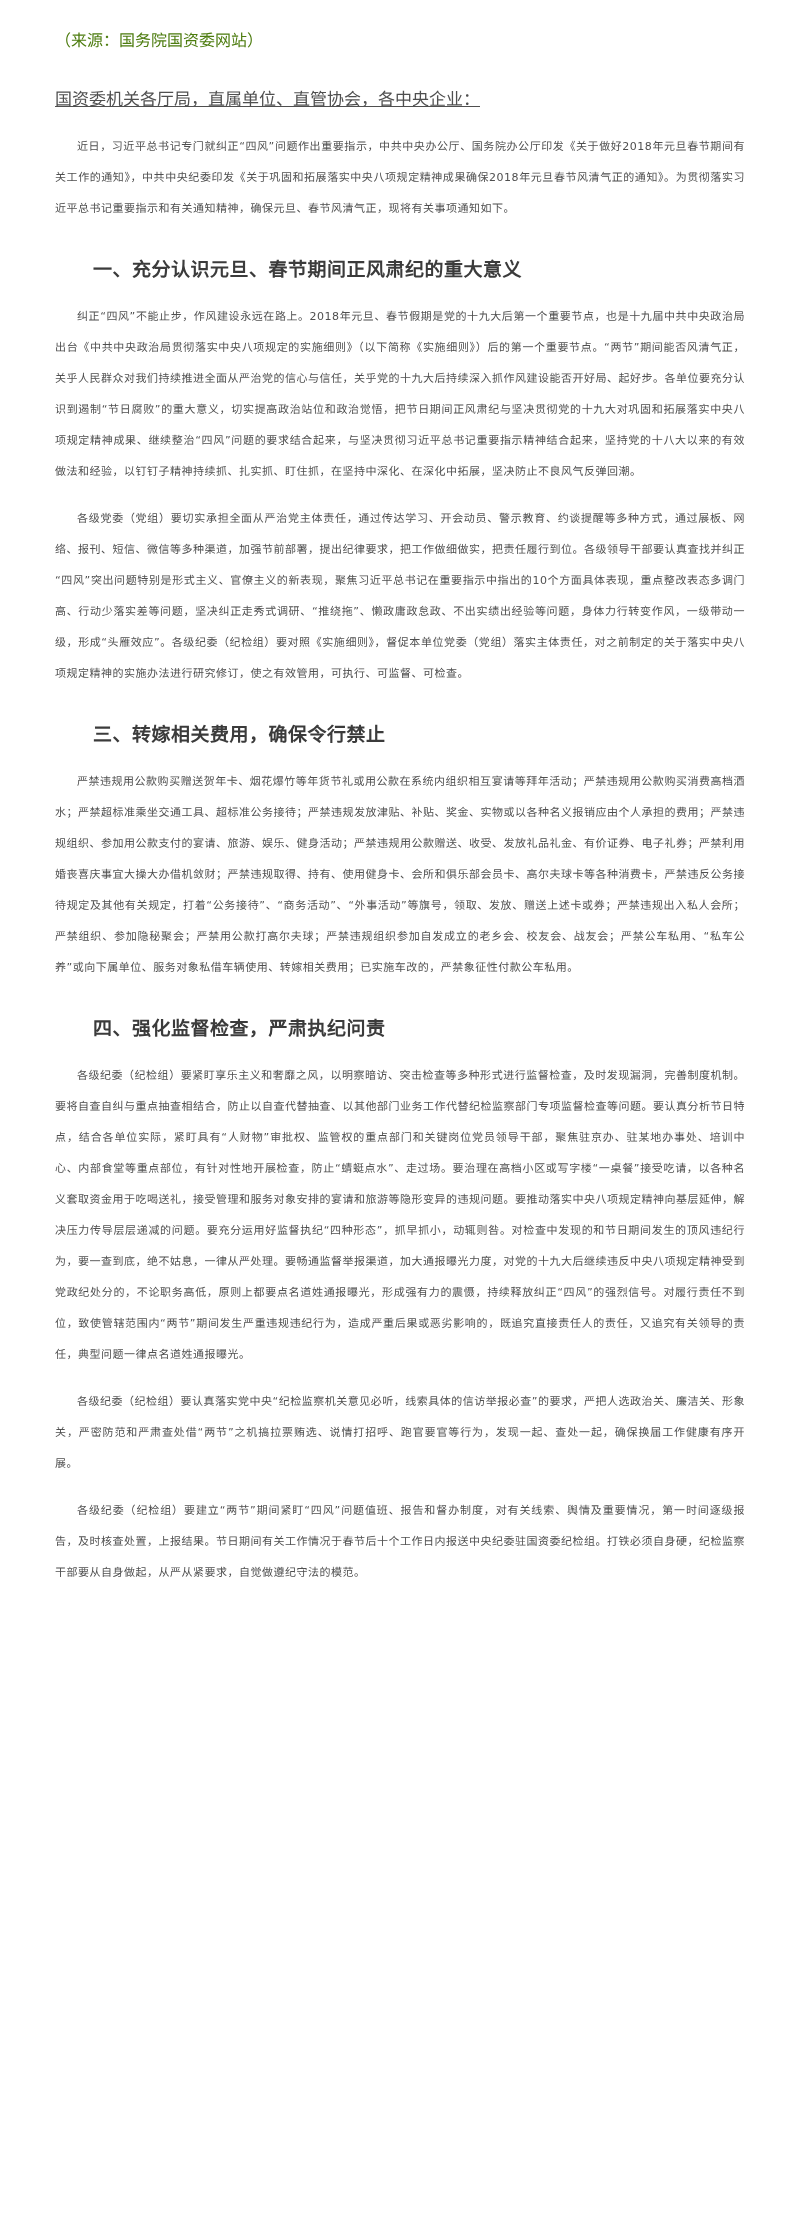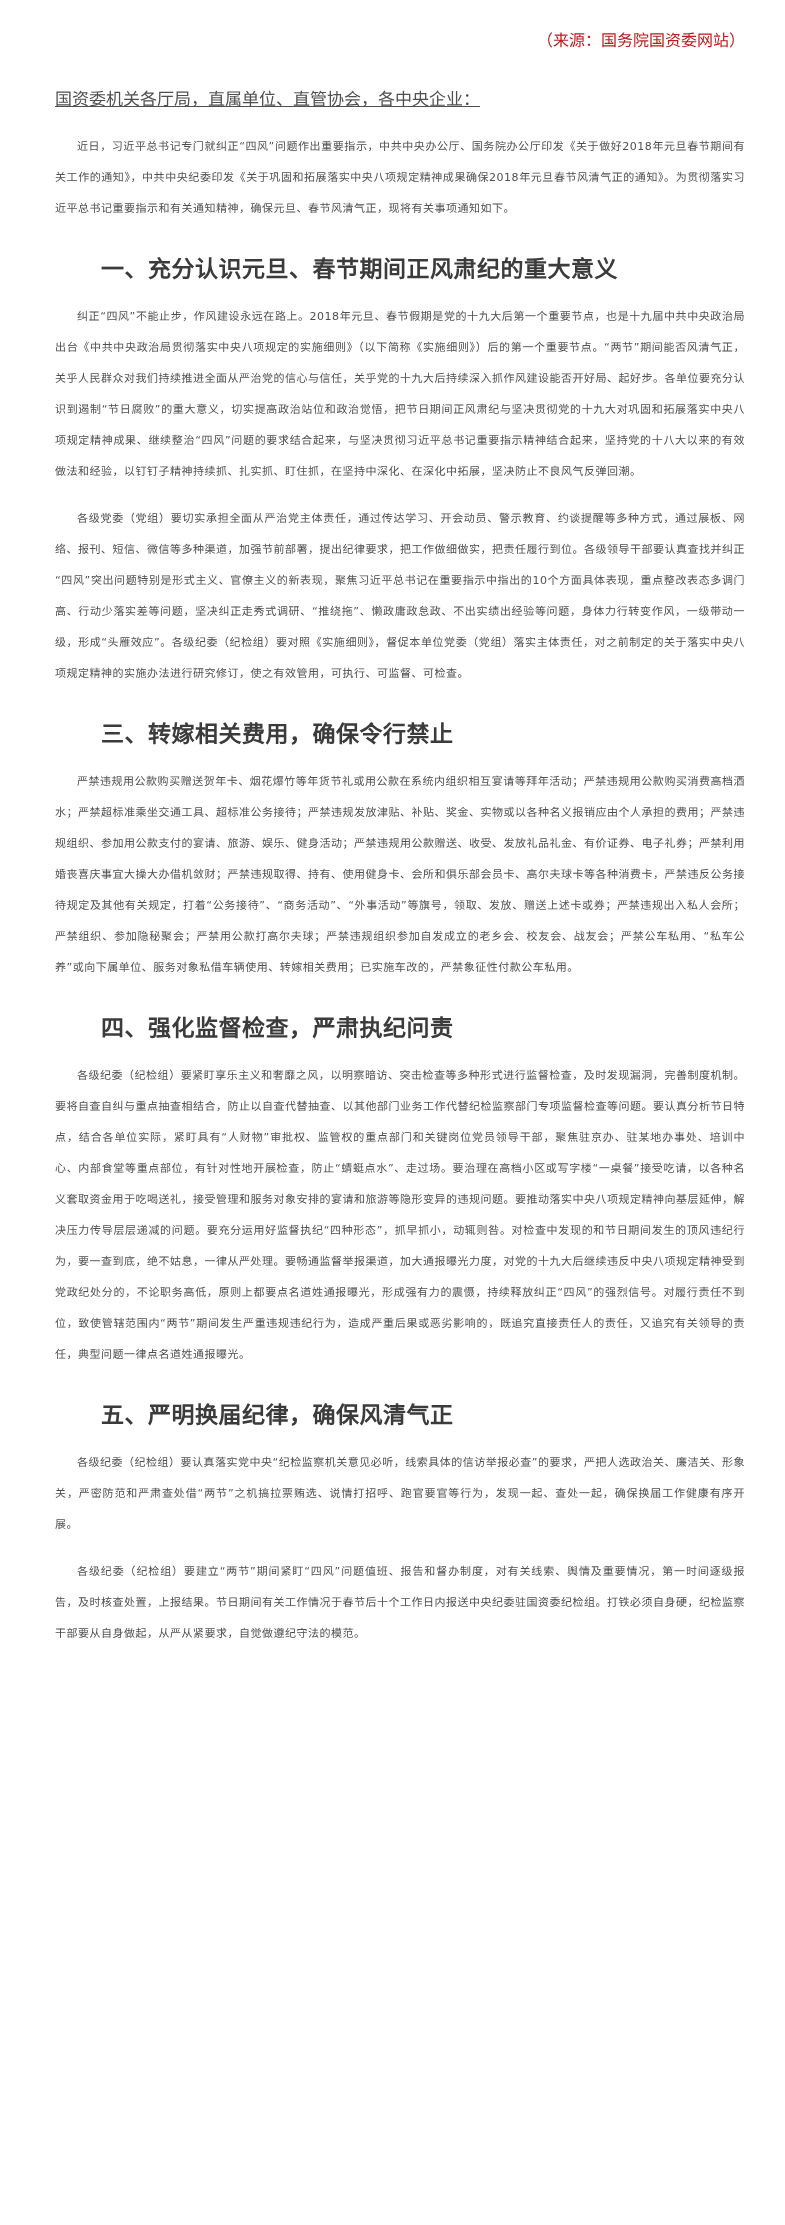--- a/index.html
+++ b/index.html
@@ -14,22 +14,22 @@
     font-family: "DejaVu Sans", "Liberation Sans", sans-serif;
     color: #4f4f4f;
     -webkit-font-smoothing: antialiased;
   }
   .doc {
     box-sizing: border-box;
     width: 785px;
     padding: 26px 40px 60px 55px;
   }
   .source-line {
-    text-align: right;
-    color: #b91c1c;
+    text-align: left;
+    color: #4d7c0f;
     font-size: 16px;
     line-height: 30px;
     margin: 0 0 28px 0;
   }
   .salutation {
     font-size: 17px;
     line-height: 31px;
     margin: 0 0 16px 0;
     color: #4f4f4f;
     text-decoration: underline;
@@ -38,21 +38,21 @@
     font-size: 11px;
     line-height: 31px;
     margin: 16px 0;
     text-indent: 2em;
     text-align: justify;
     letter-spacing: 0.5px;
     color: #4f4f4f;
     word-break: break-all;
   }
   h3.section-heading {
-    font-size: 23px;
+    font-size: 19px;
     line-height: 31px;
     margin: 30px 0 16px 0;
     text-indent: 2em;
     font-weight: bold;
     color: #3b3b3b;
     letter-spacing: 0.5px;
   }
 </style>
 </head>
 <body>
@@ -69,17 +69,16 @@
   <p class="body-para">纠正“四风”不能止步，作风建设永远在路上。2018年元旦、春节假期是党的十九大后第一个重要节点，也是十九届中共中央政治局出台《中共中央政治局贯彻落实中央八项规定的实施细则》（以下简称《实施细则》）后的第一个重要节点。“两节”期间能否风清气正，关乎人民群众对我们持续推进全面从严治党的信心与信任，关乎党的十九大后持续深入抓作风建设能否开好局、起好步。各单位要充分认识到遏制“节日腐败”的重大意义，切实提高政治站位和政治觉悟，把节日期间正风肃纪与坚决贯彻党的十九大对巩固和拓展落实中央八项规定精神成果、继续整治“四风”问题的要求结合起来，与坚决贯彻习近平总书记重要指示精神结合起来，坚持党的十八大以来的有效做法和经验，以钉钉子精神持续抓、扎实抓、盯住抓，在坚持中深化、在深化中拓展，坚决防止不良风气反弹回潮。</p>
 
   <p class="body-para">各级党委（党组）要切实承担全面从严治党主体责任，通过传达学习、开会动员、警示教育、约谈提醒等多种方式，通过展板、网络、报刊、短信、微信等多种渠道，加强节前部署，提出纪律要求，把工作做细做实，把责任履行到位。各级领导干部要认真查找并纠正“四风”突出问题特别是形式主义、官僚主义的新表现，聚焦习近平总书记在重要指示中指出的10个方面具体表现，重点整改表态多调门高、行动少落实差等问题，坚决纠正走秀式调研、“推绕拖”、懒政庸政怠政、不出实绩出经验等问题，身体力行转变作风，一级带动一级，形成“头雁效应”。各级纪委（纪检组）要对照《实施细则》，督促本单位党委（党组）落实主体责任，对之前制定的关于落实中央八项规定精神的实施办法进行研究修订，使之有效管用，可执行、可监督、可检查。</p>
 
   <h3 class="section-heading">三、转嫁相关费用，确保令行禁止</h3>
   <p class="body-para">严禁违规用公款购买赠送贺年卡、烟花爆竹等年货节礼或用公款在系统内组织相互宴请等拜年活动；严禁违规用公款购买消费高档酒水；严禁超标准乘坐交通工具、超标准公务接待；严禁违规发放津贴、补贴、奖金、实物或以各种名义报销应由个人承担的费用；严禁违规组织、参加用公款支付的宴请、旅游、娱乐、健身活动；严禁违规用公款赠送、收受、发放礼品礼金、有价证券、电子礼券；严禁利用婚丧喜庆事宜大操大办借机敛财；严禁违规取得、持有、使用健身卡、会所和俱乐部会员卡、高尔夫球卡等各种消费卡，严禁违反公务接待规定及其他有关规定，打着“公务接待”、“商务活动”、“外事活动”等旗号，领取、发放、赠送上述卡或券；严禁违规出入私人会所；严禁组织、参加隐秘聚会；严禁用公款打高尔夫球；严禁违规组织参加自发成立的老乡会、校友会、战友会；严禁公车私用、“私车公养”或向下属单位、服务对象私借车辆使用、转嫁相关费用；已实施车改的，严禁象征性付款公车私用。</p>
 
   <h3 class="section-heading">四、强化监督检查，严肃执纪问责</h3>
   <p class="body-para">各级纪委（纪检组）要紧盯享乐主义和奢靡之风，以明察暗访、突击检查等多种形式进行监督检查，及时发现漏洞，完善制度机制。要将自查自纠与重点抽查相结合，防止以自查代替抽查、以其他部门业务工作代替纪检监察部门专项监督检查等问题。要认真分析节日特点，结合各单位实际，紧盯具有“人财物”审批权、监管权的重点部门和关键岗位党员领导干部，聚焦驻京办、驻某地办事处、培训中心、内部食堂等重点部位，有针对性地开展检查，防止“蜻蜓点水”、走过场。要治理在高档小区或写字楼“一桌餐”接受吃请，以各种名义套取资金用于吃喝送礼，接受管理和服务对象安排的宴请和旅游等隐形变异的违规问题。要推动落实中央八项规定精神向基层延伸，解决压力传导层层递减的问题。要充分运用好监督执纪“四种形态”，抓早抓小，动辄则咎。对检查中发现的和节日期间发生的顶风违纪行为，要一查到底，绝不姑息，一律从严处理。要畅通监督举报渠道，加大通报曝光力度，对党的十九大后继续违反中央八项规定精神受到党政纪处分的，不论职务高低，原则上都要点名道姓通报曝光，形成强有力的震慑，持续释放纠正“四风”的强烈信号。对履行责任不到位，致使管辖范围内“两节”期间发生严重违规违纪行为，造成严重后果或恶劣影响的，既追究直接责任人的责任，又追究有关领导的责任，典型问题一律点名道姓通报曝光。</p>
 
-  <h3 class="section-heading">五、严明换届纪律，确保风清气正</h3>
   <p class="body-para">各级纪委（纪检组）要认真落实党中央“纪检监察机关意见必听，线索具体的信访举报必查”的要求，严把人选政治关、廉洁关、形象关，严密防范和严肃查处借“两节”之机搞拉票贿选、说情打招呼、跑官要官等行为，发现一起、查处一起，确保换届工作健康有序开展。</p>
   <p class="body-para">各级纪委（纪检组）要建立“两节”期间紧盯“四风”问题值班、报告和督办制度，对有关线索、舆情及重要情况，第一时间逐级报告，及时核查处置，上报结果。节日期间有关工作情况于春节后十个工作日内报送中央纪委驻国资委纪检组。打铁必须自身硬，纪检监察干部要从自身做起，从严从紧要求，自觉做遵纪守法的模范。</p>
 
 </div>
 
 </body></html>

